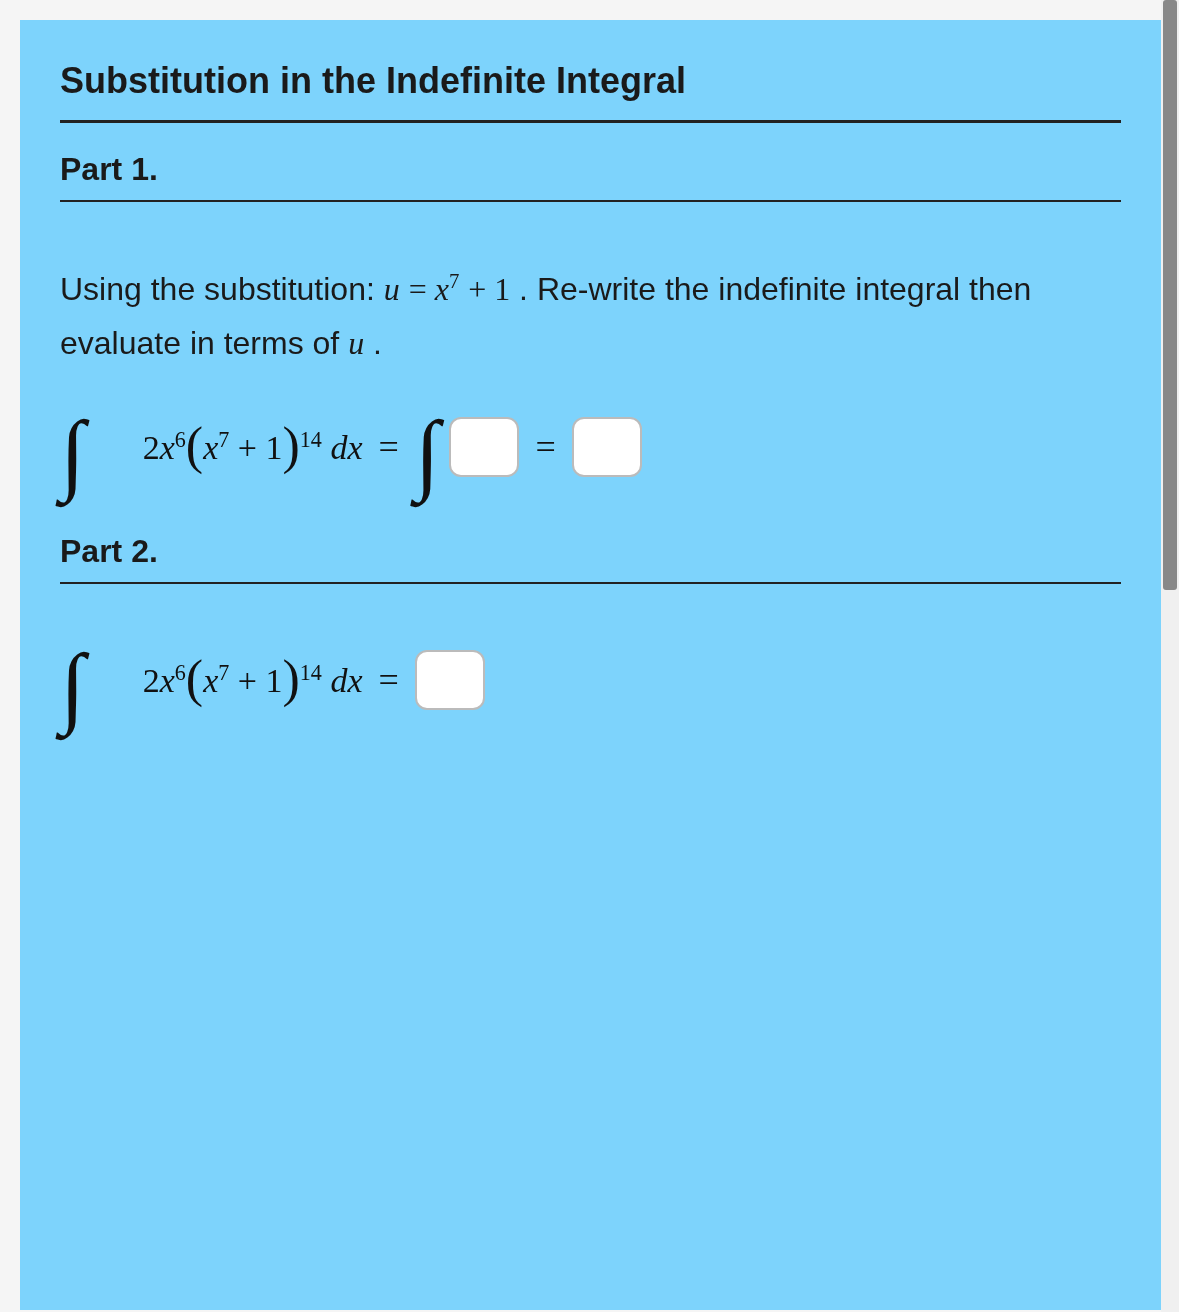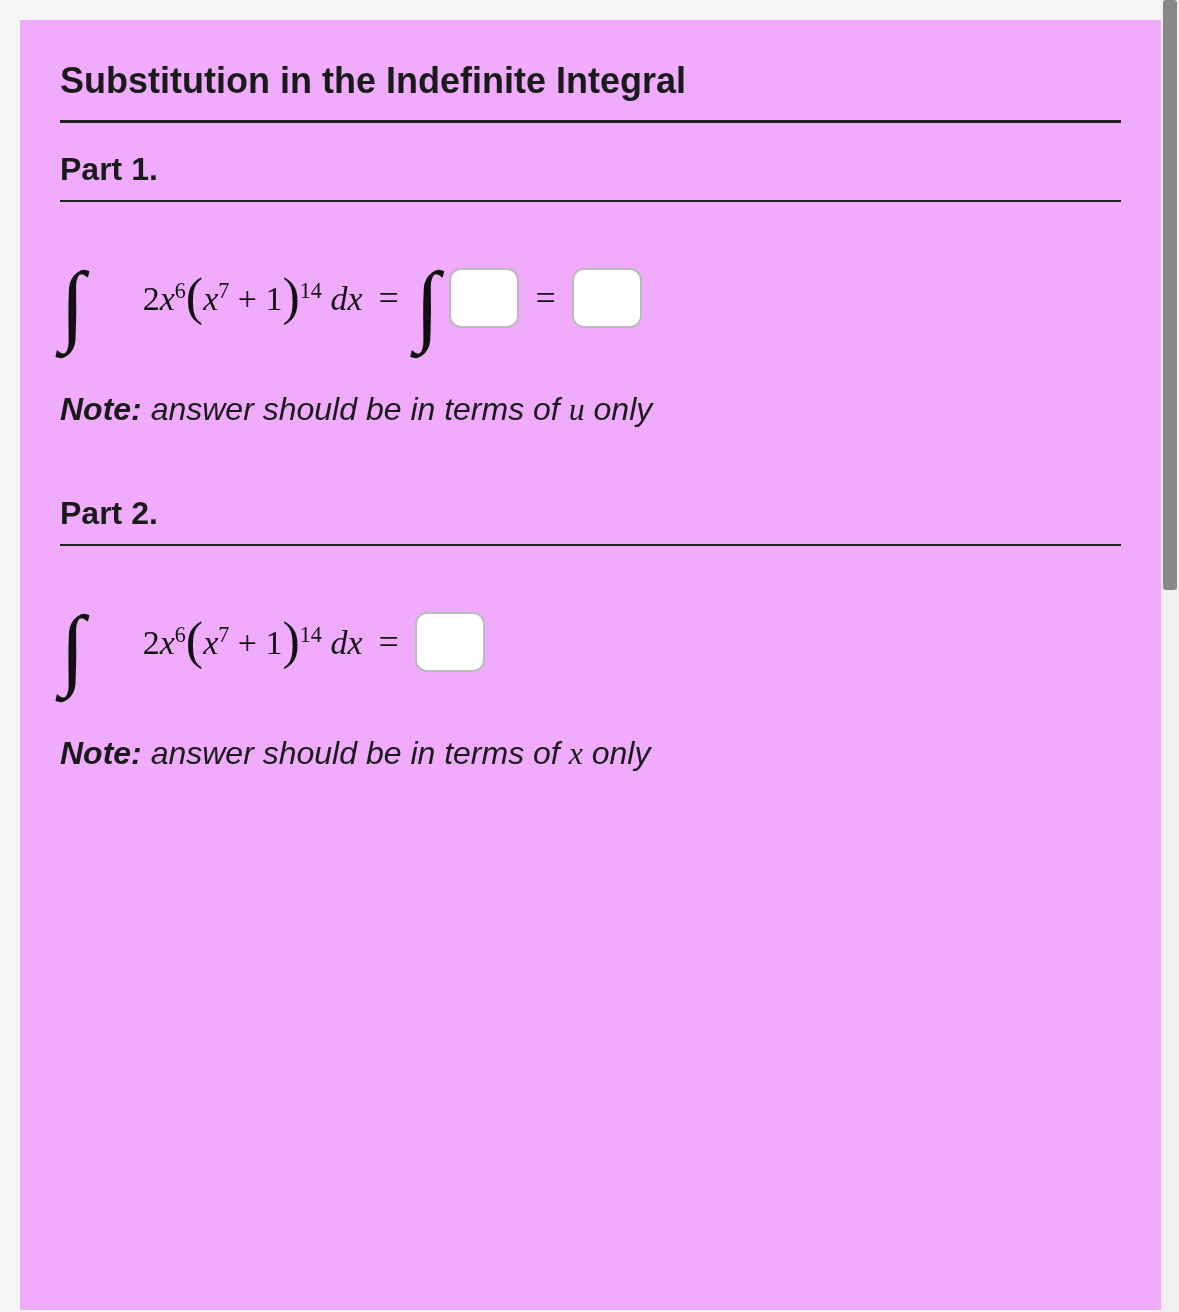--- a/index.html
+++ b/index.html
@@ -23,21 +23,21 @@
       position: absolute;
       right: 2px;
       top: 0;
       width: 14px;
       height: 590px;
       background: #888;
       border-radius: 3px;
     }
     .card {
       margin: 20px 18px 0 20px;
-      background: #f0abfc;
+      background: #7dd3fc;
       padding: 40px 40px 80px 40px;
       min-height: 1290px;
     }
     .title {
       font-size: 36px;
       font-weight: 700;
       color: #1a1a1a;
       margin-bottom: 18px;
     }
     .hr-major {
@@ -122,49 +122,53 @@
 </div>
 
 <div class="card">
 
   <h1 class="title">Substitution in the Indefinite Integral</h1>
   <hr class="hr-major">
 
   <h2 class="part-heading">Part 1.</h2>
   <hr class="hr-minor">
 
+  <p class="body-text">
+    <span>Using the substitution: </span>
+    <span class="math-var">u</span>
+    <span class="math"> = </span>
+    <span class="math-var">x</span><span class="math sup">7</span>
+    <span class="math"> + 1</span>
+    <span>. Re-write the indefinite integral then evaluate in terms of </span>
+    <span class="math-var">u</span>
+    <span>.</span>
+  </p>
 
   <div class="equation-row">
     <span class="int-sign">∫</span>
     <span class="integrand">
       <span>2</span><span class="math-var">x</span><span class="sup">6</span><span class="big-paren-l">(</span><span class="math-var">x</span><span class="sup">7</span><span> + 1</span><span class="big-paren-r">)</span><span class="sup">14</span>
       <span class="math-var"> dx</span>
     </span>
     <span class="eq-sign"> = </span>
     <span class="int-sign">∫</span>
     <span class="answer-box"></span>
     <span class="eq-sign">=</span>
     <span class="answer-box"></span>
   </div>
 
-  <p class="note">
-    <strong>Note:</strong><span class="note-body-italic"> answer should be in terms of </span><span class="math-var">u</span><span class="note-body-italic"> only</span>
-  </p>
 
   <h2 class="part-heading">Part 2.</h2>
   <hr class="hr-minor">
 
 
   <div class="equation-row">
     <span class="int-sign">∫</span>
     <span class="integrand">
       <span>2</span><span class="math-var">x</span><span class="sup">6</span><span class="big-paren-l">(</span><span class="math-var">x</span><span class="sup">7</span><span> + 1</span><span class="big-paren-r">)</span><span class="sup">14</span>
       <span class="math-var"> dx</span>
     </span>
     <span class="eq-sign"> = </span>
     <span class="answer-box"></span>
   </div>
 
-  <p class="note">
-    <strong>Note:</strong><span class="note-body-italic"> answer should be in terms of </span><span class="math-var">x</span><span class="note-body-italic"> only</span>
-  </p>
 
 </div>
 
 </body></html>

